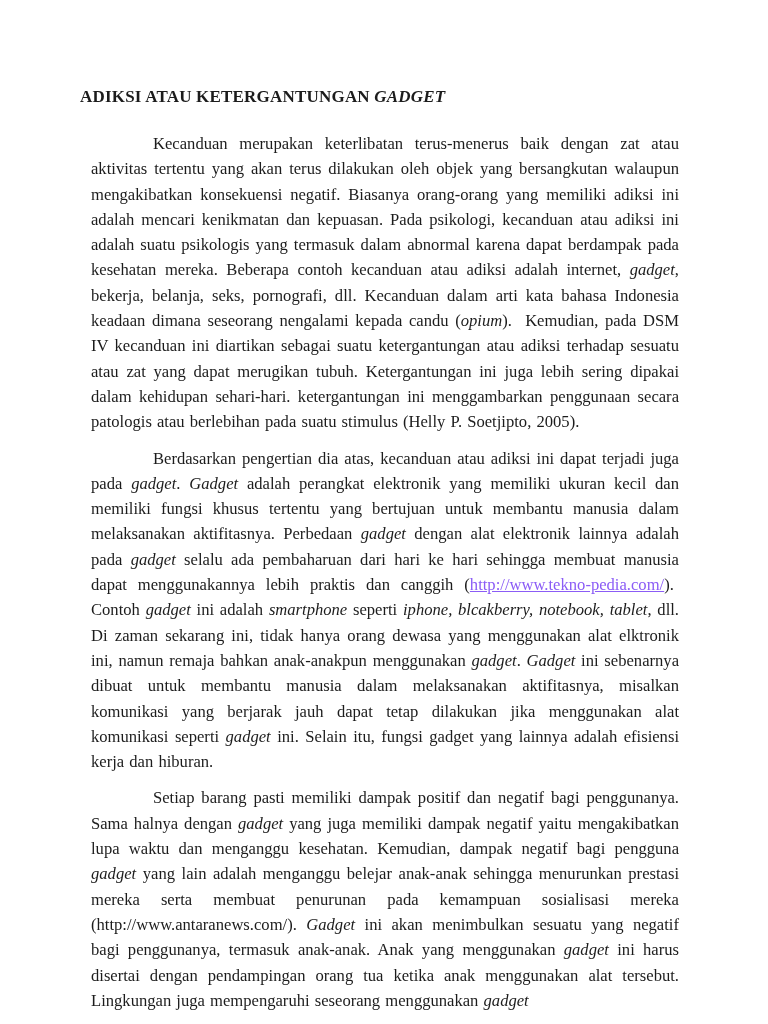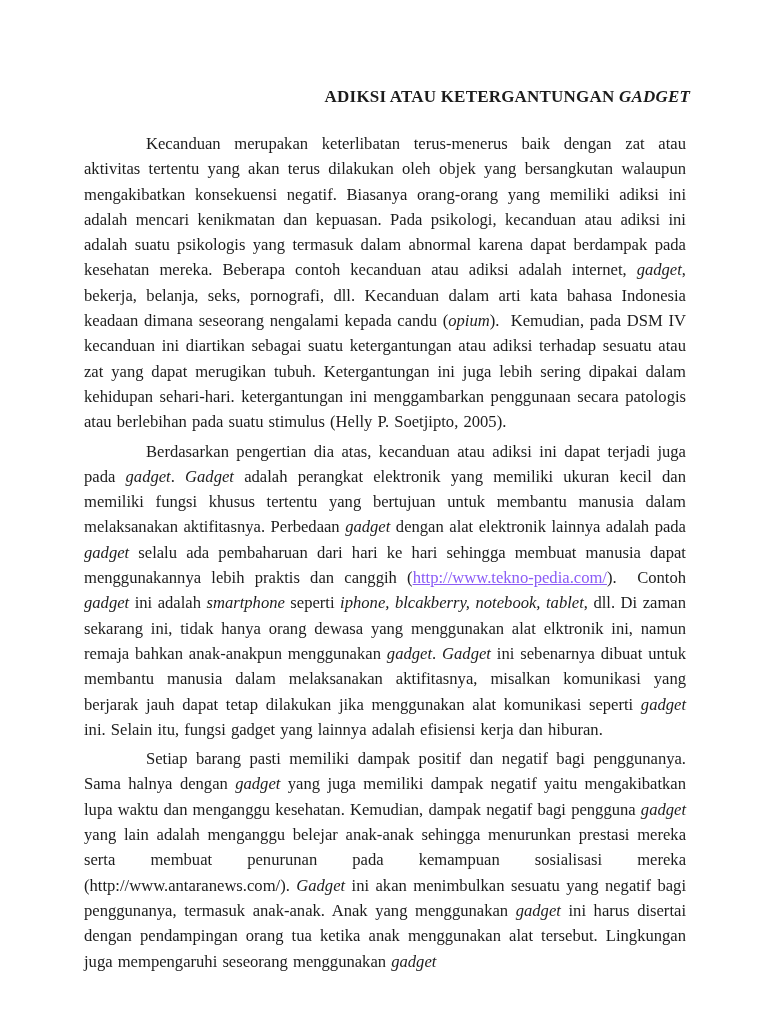--- a/index.html
+++ b/index.html
@@ -19,29 +19,29 @@
     width: 768px;
     height: 1024px;
     padding: 0 78px 0 80px;
     background: #ffffff;
   }
   .doc-title {
     margin: 84px 0 22px 0;
     font-size: 17px;
     line-height: 25px;
     font-weight: 700;
-    text-align: right;
+    text-align: left;
     letter-spacing: 0.2px;
     white-space: nowrap;
   }
   .doc-title .title-emphasis {
     font-style: italic;
   }
   .body-para {
-    margin: 4px;
+    margin: 11px;
     text-align: justify;
     text-indent: 62px;
     font-size: 16.6px;
     line-height: 25.3px;
     word-spacing: 1px;
   }
   .body-para em {
     font-style: italic;
   }
   .body-para a.url {

